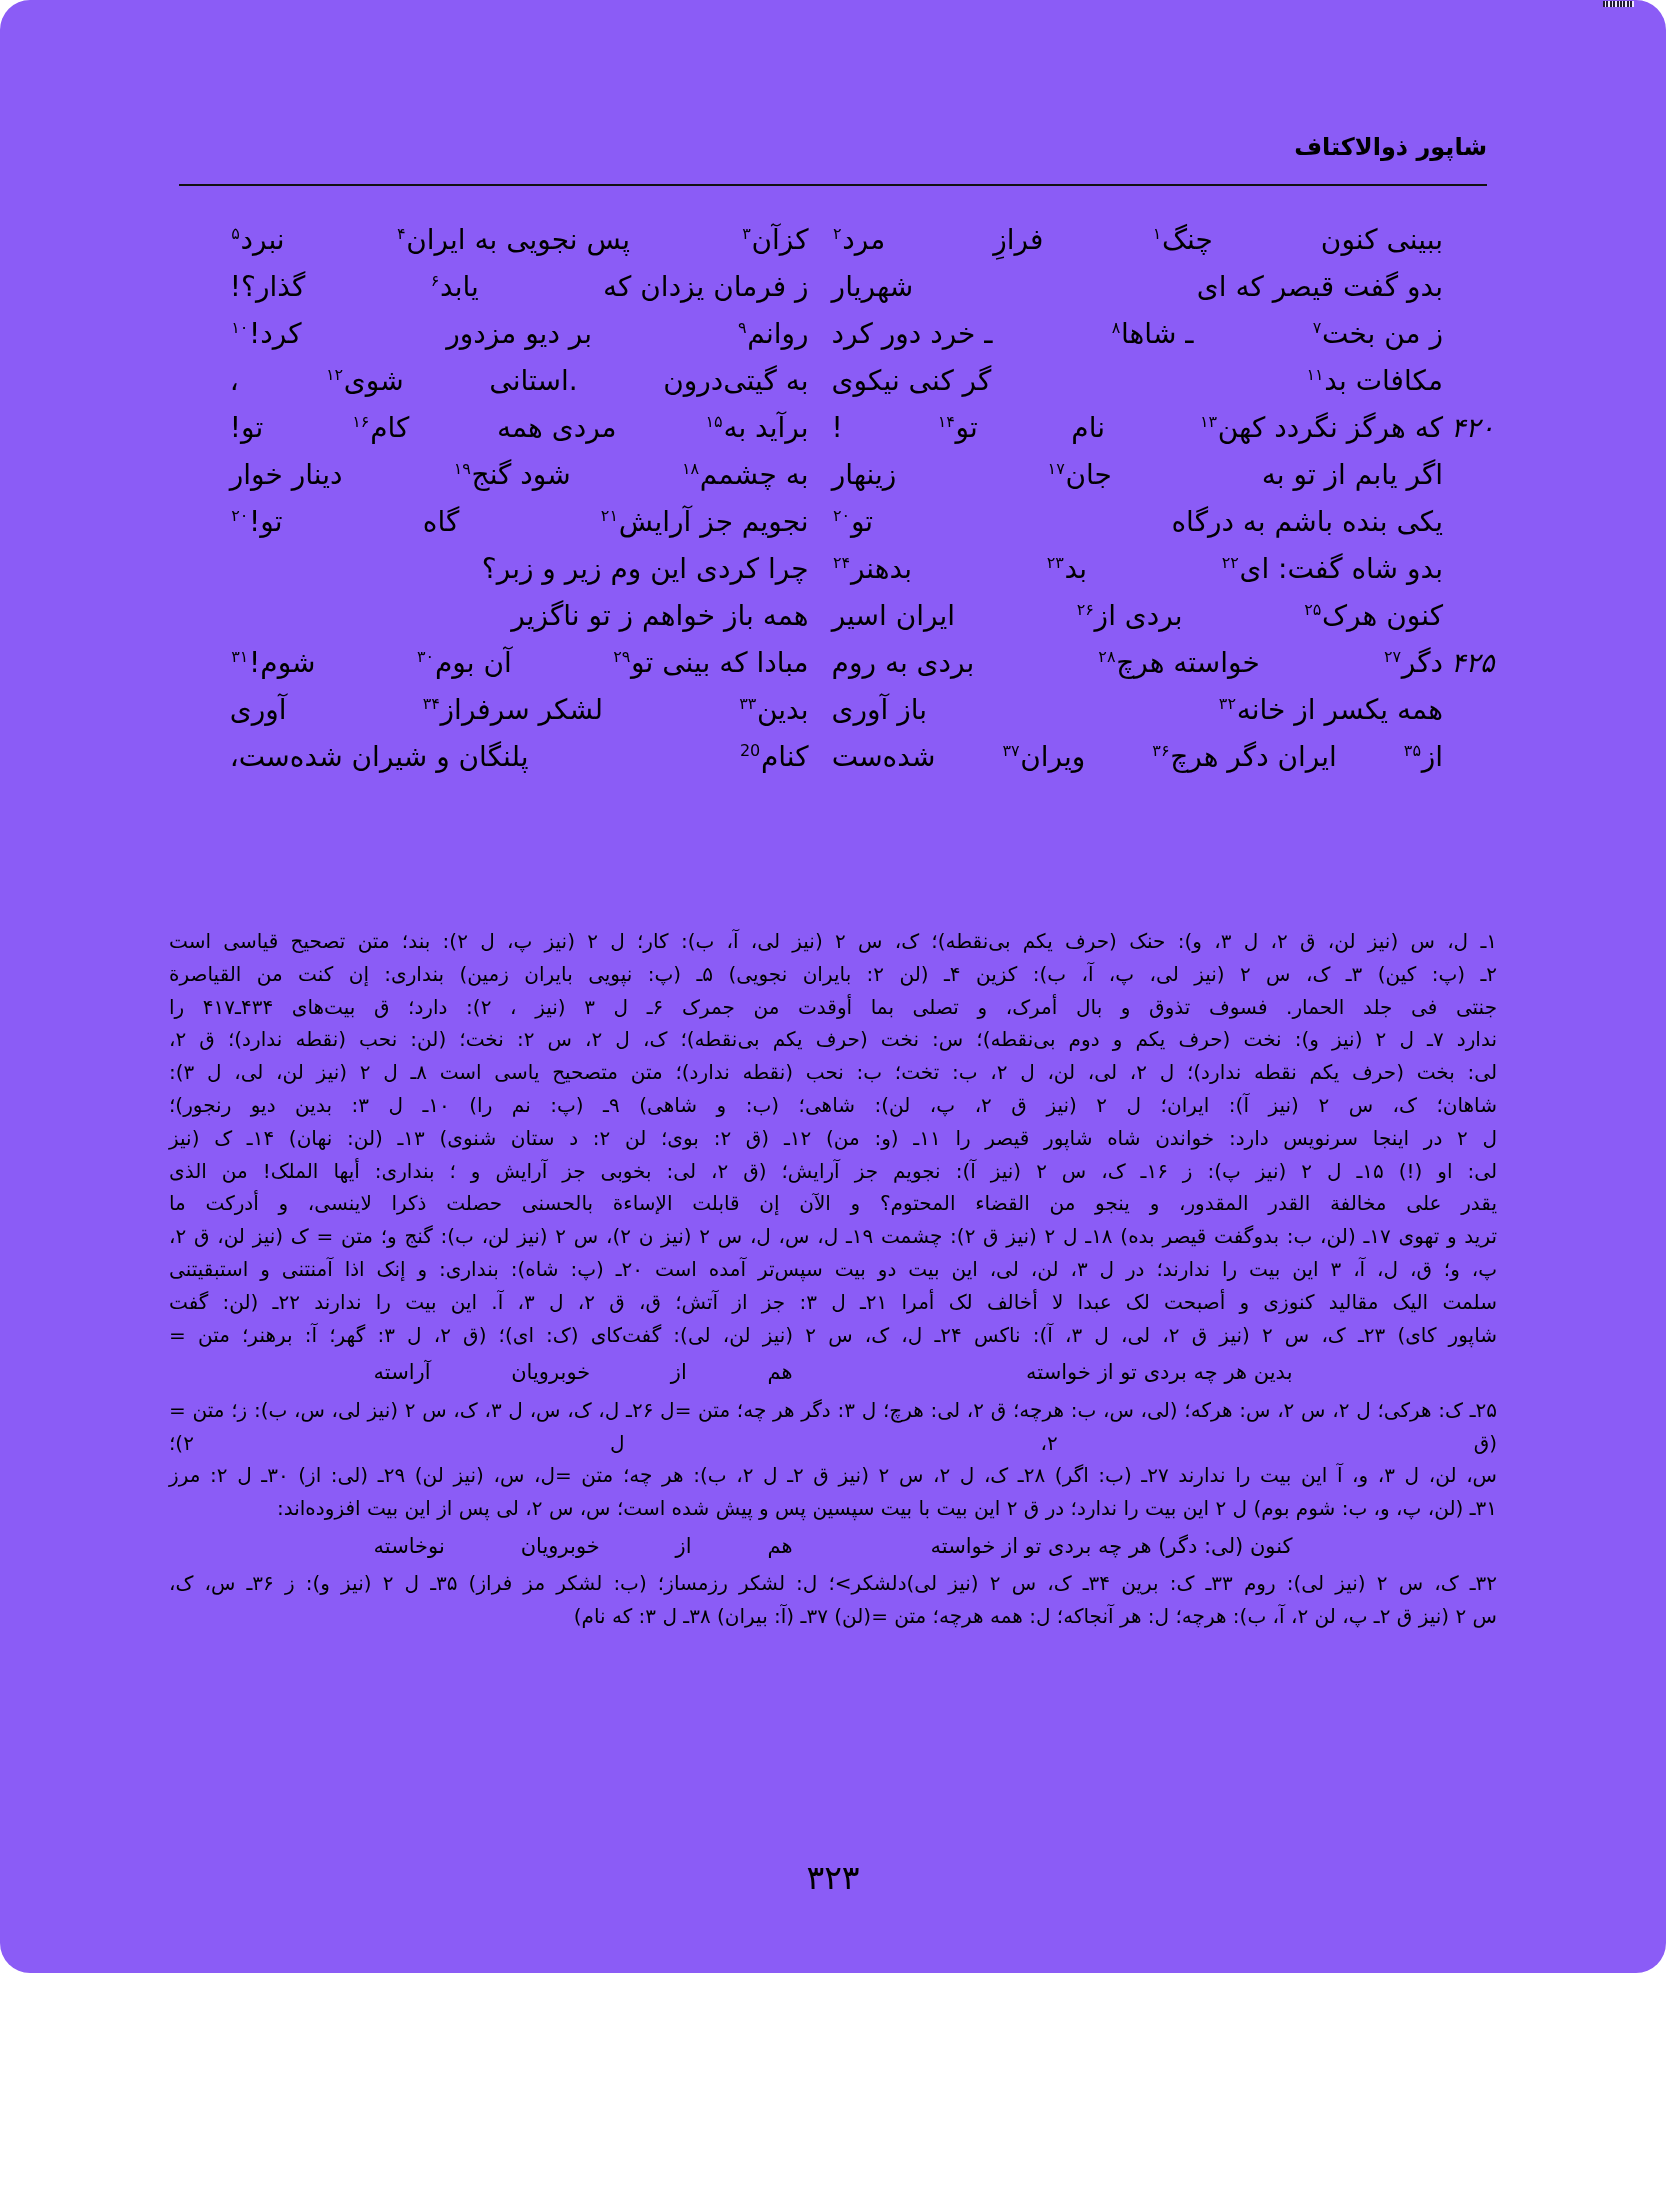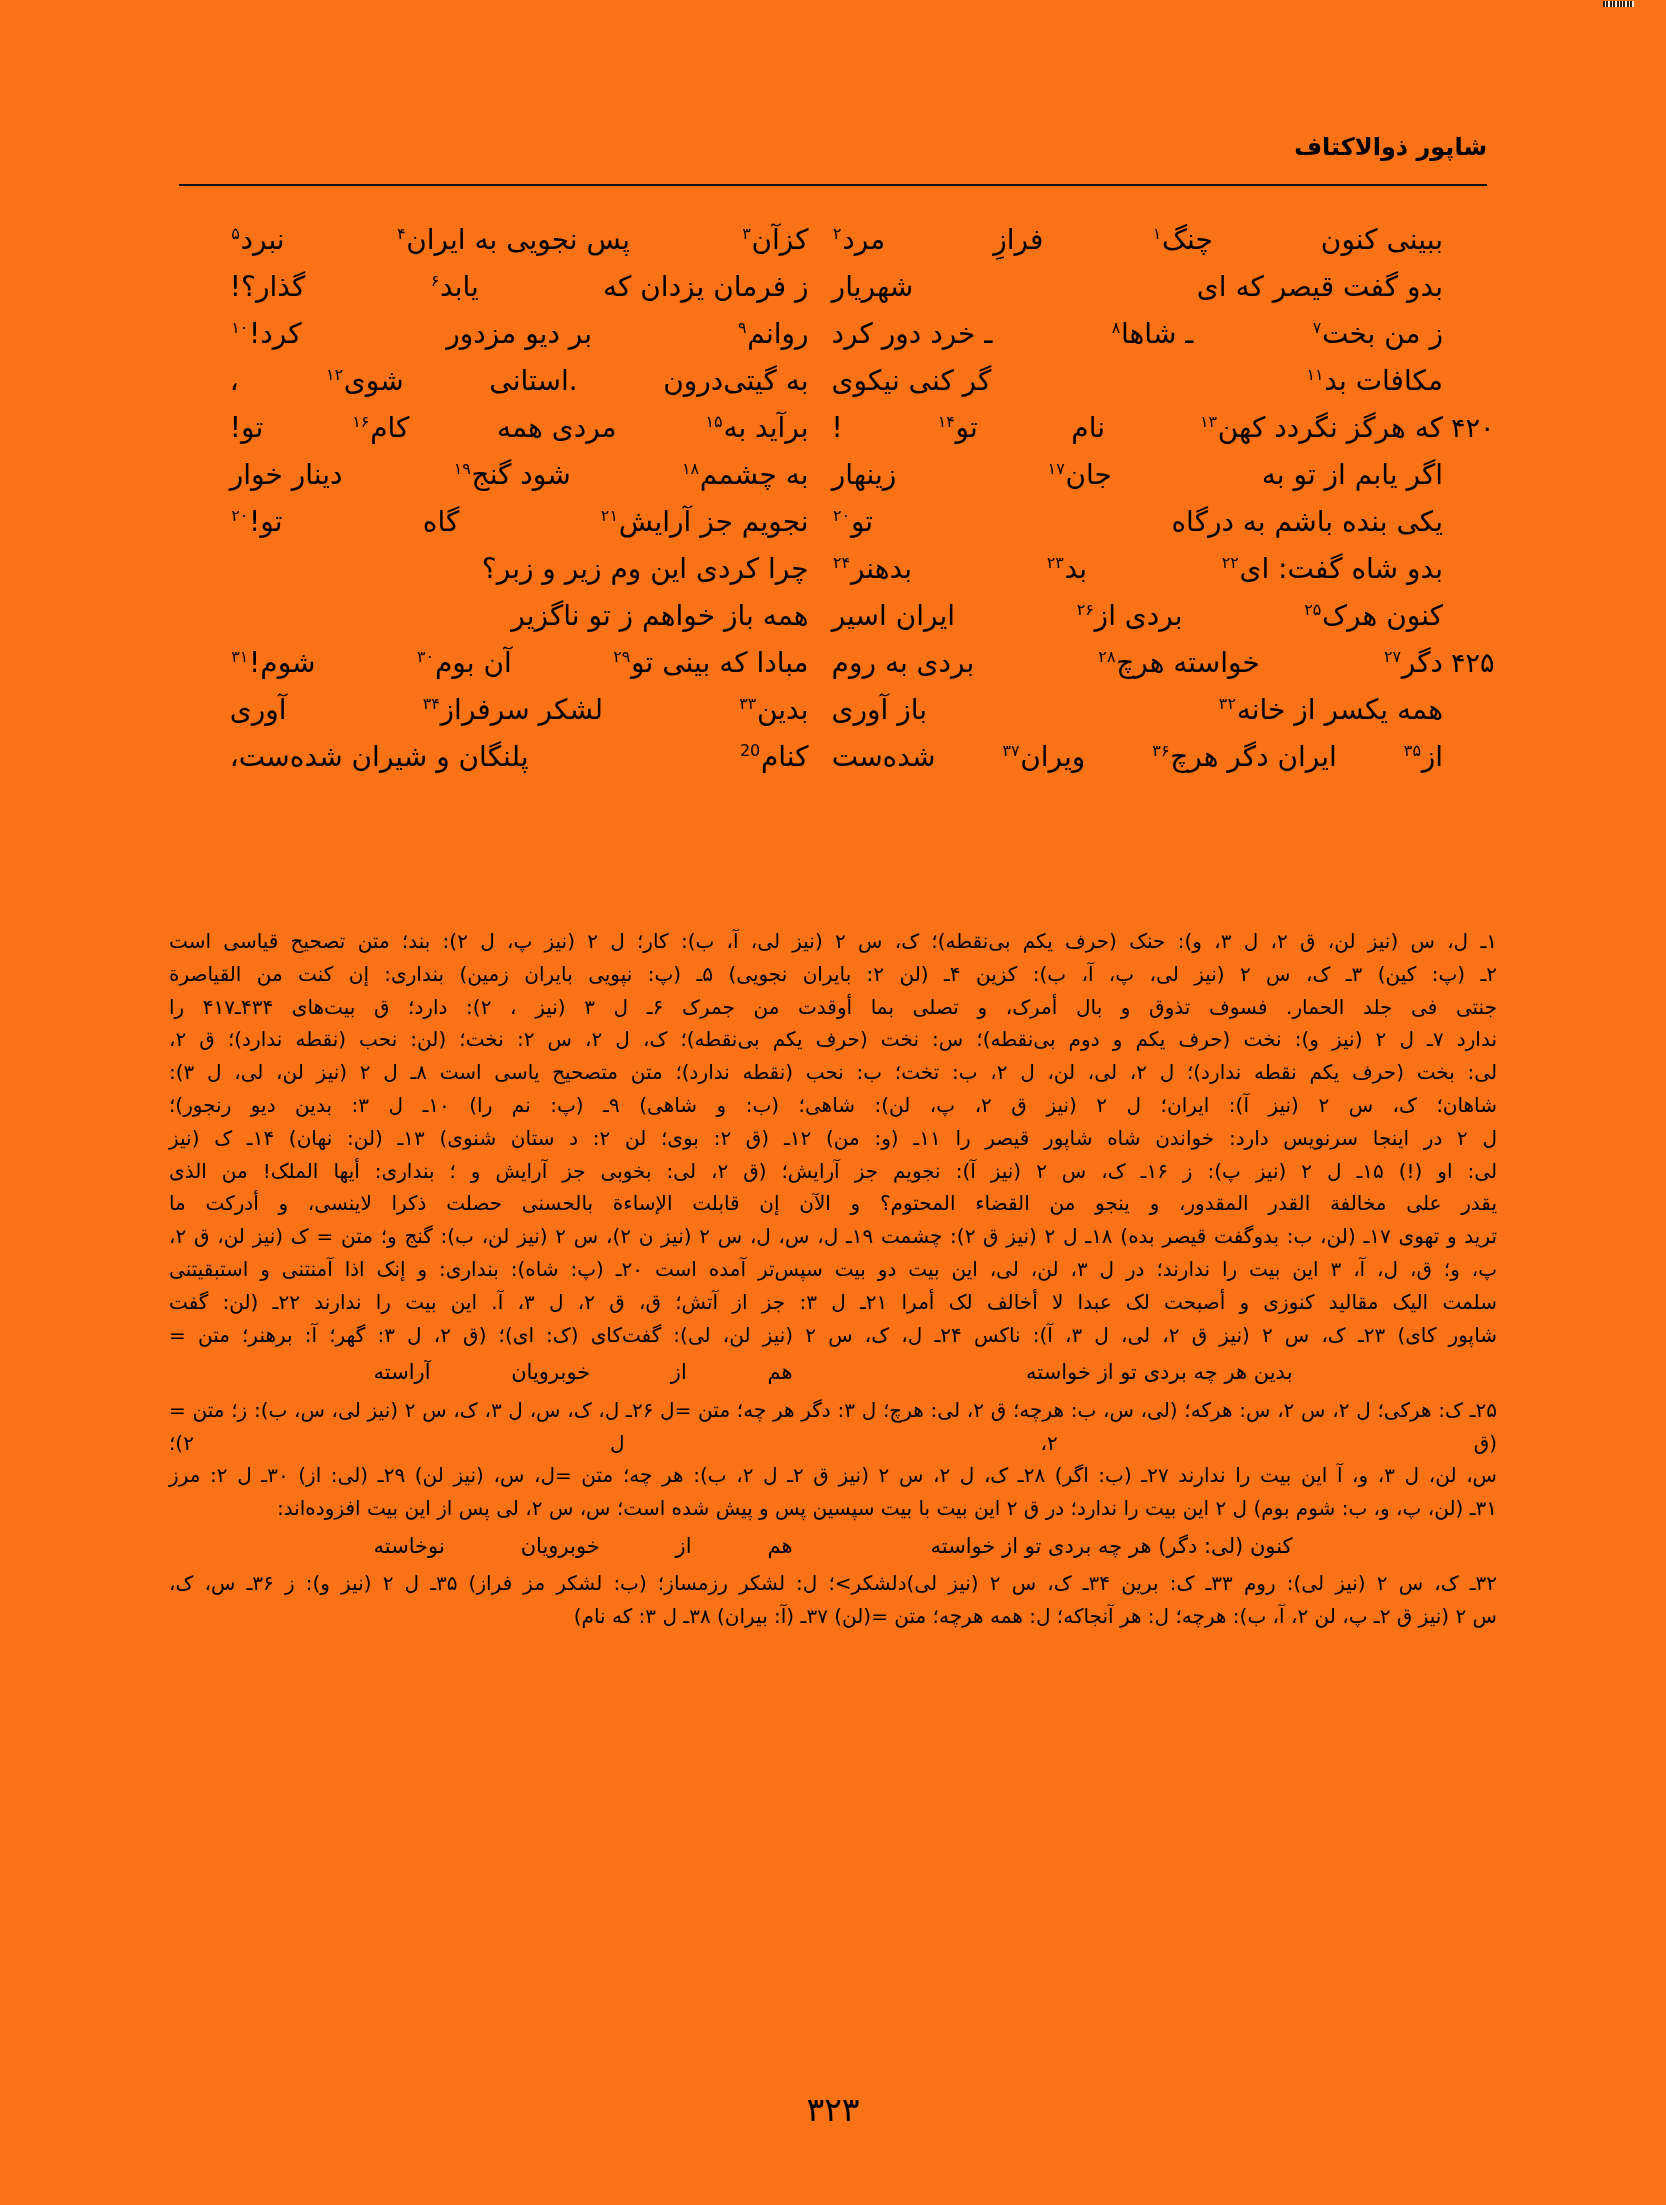--- a/index.html
+++ b/index.html
@@ -6,22 +6,23 @@
   html,body{margin:0;padding:0;background:#ffffff;}
   body{
     width:1666px;height:2205px;
     font-family:"DejaVu Sans","Liberation Sans",sans-serif;
     color:#000;
     position:relative;
     overflow:hidden;
   }
   .page{
     position:relative;
-    width:1666px;height:2205px;
-    background:#f97316;
+    width:1666px;height:1973px;
+    background:#8b5cf6;
+    border-radius:30px;
   }
   
   .scan-artifact{
     position:absolute;top:1.4px;right:32px;
     width:31px;height:6px;
     background:repeating-linear-gradient(90deg,#111 0 2px,#fff 2px 3.4px);
     opacity:.85;
   }
   
   .runhead{
@@ -66,20 +67,21 @@
     width:100%;
   }
   .hemi-inner > span{display:inline-block;}
   .linenum{
     position:absolute;
     right:-76px;top:1.4px;
     font-size:27px;
     width:68px;
     text-align:left;
     direction:rtl;
+    font-style:italic;
   }
   sup.fn{
     font-size:16px;
     vertical-align:super;
     margin-right:0.7px;
     margin-left:1.4px;
   }
   
   .apparatus{
     position:absolute;

